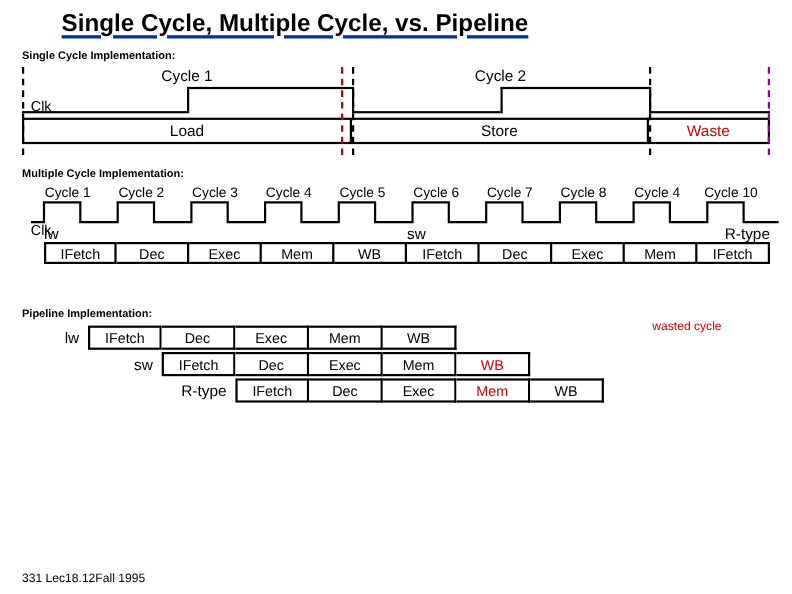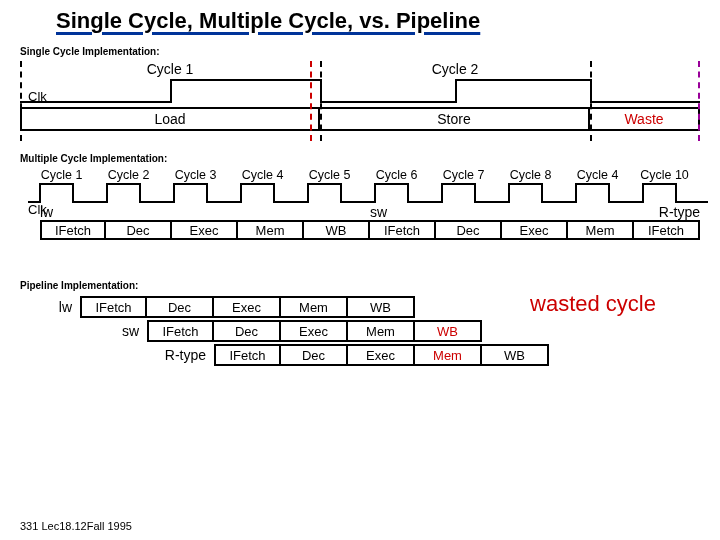--- a/index.html
+++ b/index.html
@@ -30,21 +30,21 @@
 .mc-tag .rt{width:67px;text-align:right}
 .mc-row .c{width:67px;height:20px;border:2px solid #000;display:flex;align-items:center;justify-content:center}
 .mc-row .c:not(:first-child){border-left:none}
 .pl-wrap{position:relative;margin:0 20px}
 .pl-row{display:flex;align-items:center;font-size:13px;height:24px}
 .pl-lab{width:60px;text-align:right;padding-right:8px;font-size:14px}
 .pl-lab.off1{margin-left:67px}
 .pl-lab.off2{margin-left:134px}
 .pl-row .c{width:67px;height:22px;border:2px solid #000;display:flex;align-items:center;justify-content:center;background:#fff}
 .pl-row .c:not(:first-of-type){border-left:none}
-.wc{color:#c00;font-size:22px;position:absolute;right:44px;top:-4px}
+.wc{color:#c00;font-size:11px;position:absolute;right:44px;top:-4px}
 .foot{position:absolute;bottom:8px;left:20px;right:20px;font-size:11px;display:flex;}
 </style>
 </head>
 <body>
 
 <div class="title">Single Cycle, Multiple Cycle, vs. Pipeline</div>
 
 <div class="sect">Single Cycle Implementation:</div>
 <div class="sc-wrap">
   <div class="dash" style="left:0"></div>

